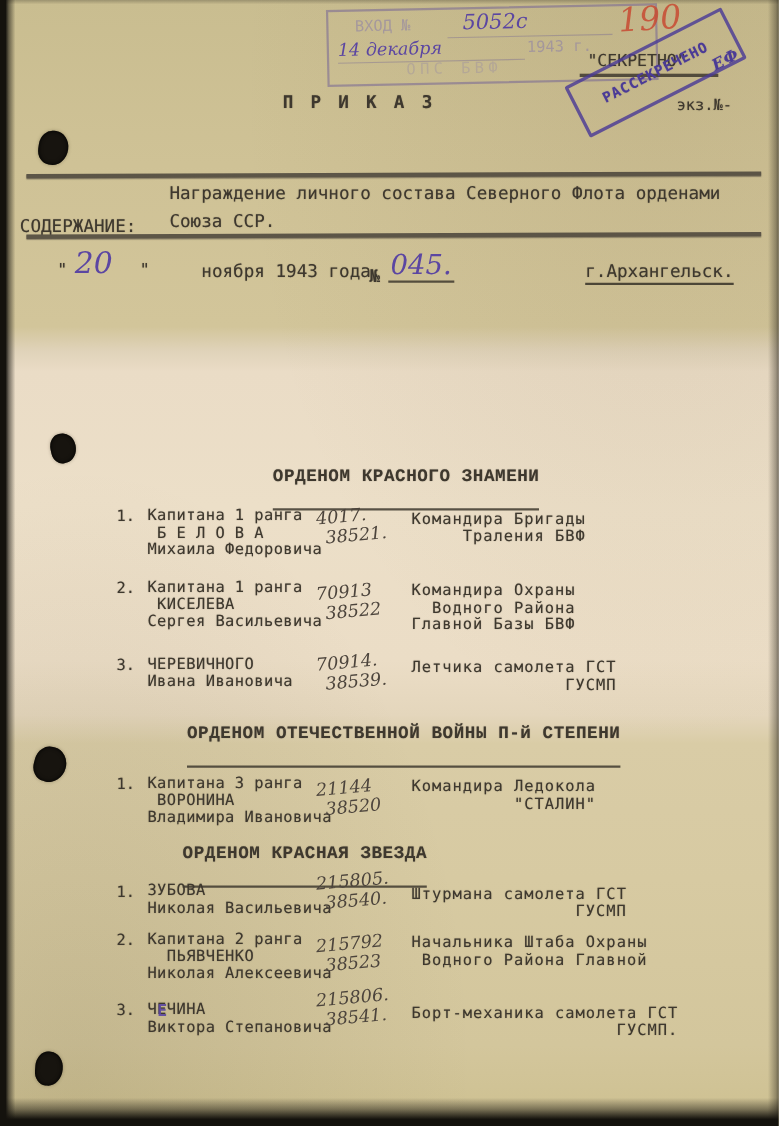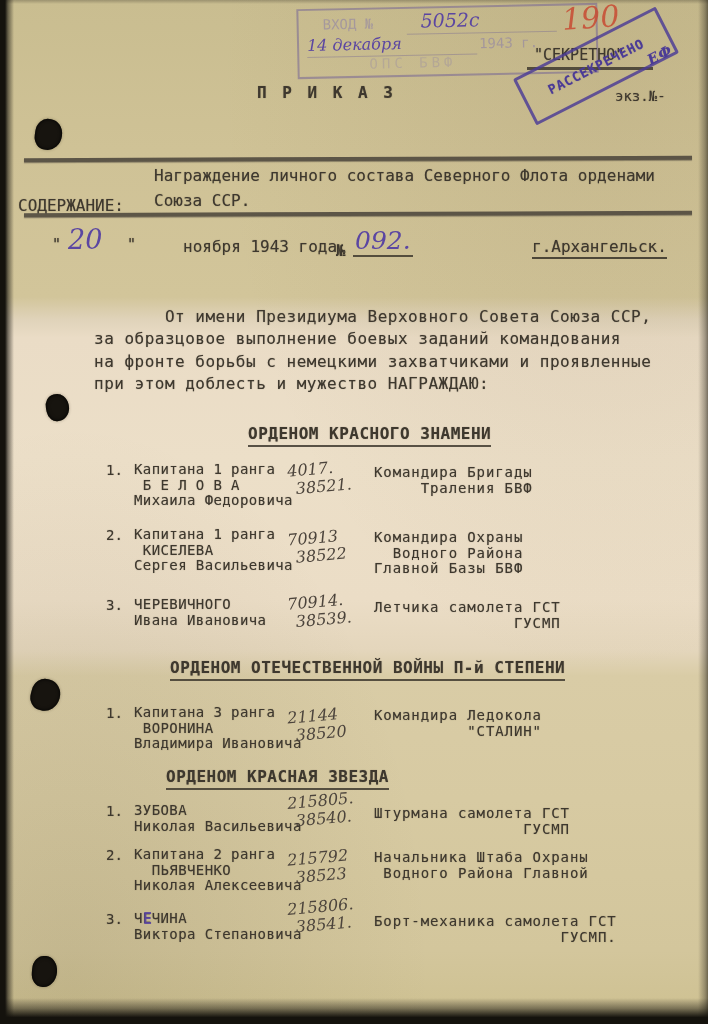--- a/index.html
+++ b/index.html
@@ -31,21 +31,21 @@
   .entry-stamp{border:2px solid rgba(104,88,150,.48);transform:rotate(-1.2deg);}
   .entry-faint{color:#8a7da8;opacity:.55;white-space:pre;}
   .entry-line{background:rgba(104,88,150,.35);height:1px;}
   
   .declass{border:3px solid rgba(75,59,150,.82);border-radius:2px;
     transform:rotate(-27deg);display:flex;align-items:center;justify-content:center;
     color:#4b3b96;font-weight:bold;letter-spacing:1px;font-size:13px;
     text-shadow:0 0 1px rgba(75,59,150,.6);}
   .rule{background:#49433a;box-shadow:0 1px 1px rgba(73,67,58,.6);transform:rotate(-.2deg);opacity:.85;}
   .heading{font-weight:bold;font-size:16px;letter-spacing:.5px;border-bottom:2px solid rgba(62,56,46,.85);
-    padding-bottom:2px;white-space:pre;}
+    padding-bottom:20px;white-space:pre;font-family:Liberation Mono, monospace;}
   .item-row{position:absolute;width:580px;height:60px;}
   .item-num{position:absolute;left:0;top:0;font-size:14px;}
   .item-left{position:absolute;left:28px;top:0;font-size:14px;line-height:15.5px;letter-spacing:.4px;}
   .item-hand{position:absolute;left:182px;font-size:16px;line-height:17.5px;color:#4c443c;transform:rotate(-5deg);}
   .item-hand div:nth-child(2){margin-left:7px;}
   .item-right{position:absolute;left:268px;top:3px;font-size:14px;line-height:15.5px;letter-spacing:.9px;text-align:right;}
   .correction{position:absolute;color:#5b46a2;font-weight:bold;font-size:15px;opacity:.9;}
   .u-dark{border-bottom:2px solid rgba(62,56,46,.9);padding-bottom:1px;}
 </style>
 </head>
@@ -81,24 +81,23 @@
   <span class="abs typed" style="left:18px;top:168px;font-size:16px;margin-top:28px;">СОДЕРЖАНИЕ:</span>
   <span class="abs typed" style="left:154px;top:166px;font-size:16px;">Награждение личного состава Северного Флота орденами</span>
   <span class="abs typed" style="left:154px;top:191px;font-size:16px;">Союза ССР.</span>
   <div class="abs rule" style="left:24px;top:212px;width:668px;height:3.5px;"></div>
 
   <span class="abs typed" style="left:52px;top:236px;font-size:15px;">"</span>
   <span class="abs hand purple" style="left:68px;top:224px;font-size:27px;">20</span>
   <span class="abs typed" style="left:127px;top:236px;font-size:15px;">"</span>
   <span class="abs typed" style="left:147px;top:237px;font-size:16px;margin-left:36px;">ноября 1943 года.</span>
   <span class="abs typed" style="left:336px;top:241px;font-size:16px;font-weight:bold;">№</span>
-  <span class="abs hand purple" style="left:353px;top:226px;font-size:25px;border-bottom:2px solid rgba(62,56,46,.85);padding:0 2px 0 2px;">092.</span>
+  <span class="abs hand purple" style="left:353px;top:226px;font-size:25px;border-bottom:2px solid rgba(62,56,46,.85);padding:0 2px 0 2px;">045.</span>
   <span class="abs typed u-dark" style="left:532px;top:237px;font-size:16px;">г.Архангельск.</span>
 
-  <div class="abs typed" id="preamble" style="left:94px;top:306px;font-size:16px;line-height:22.4px;letter-spacing:.5px;"><div>       От имени Президиума Верховного Совета Союза ССР,</div><div>за образцовое выполнение боевых заданий командования</div><div>на фронте борьбы с немецкими захватчиками и проявленные</div><div>при этом доблесть и мужество НАГРАЖДАЮ:</div></div>
 
   <div id="sections">
       <span class="abs typed heading" style="left: 248px; top: 424px;">ОРДЕНОМ КРАСНОГО ЗНАМЕНИ</span>
       <div class="item-row" style="left: 106px; top: 462px;">
         <span class="item-num typed">1.</span>
         <div class="item-left typed"><div>Капитана 1 ранга</div><div> Б Е Л О В А</div><div>Михаила Федоровича</div></div>
         <div class="item-hand hand" style="top: -2px;"><div>4017.</div><div>38521.</div></div>
         <div class="item-right typed"><div>Командира Бригады</div><div>Траления БВФ</div></div>
       </div>
       <div class="item-row" style="left: 106px; top: 527px;">

